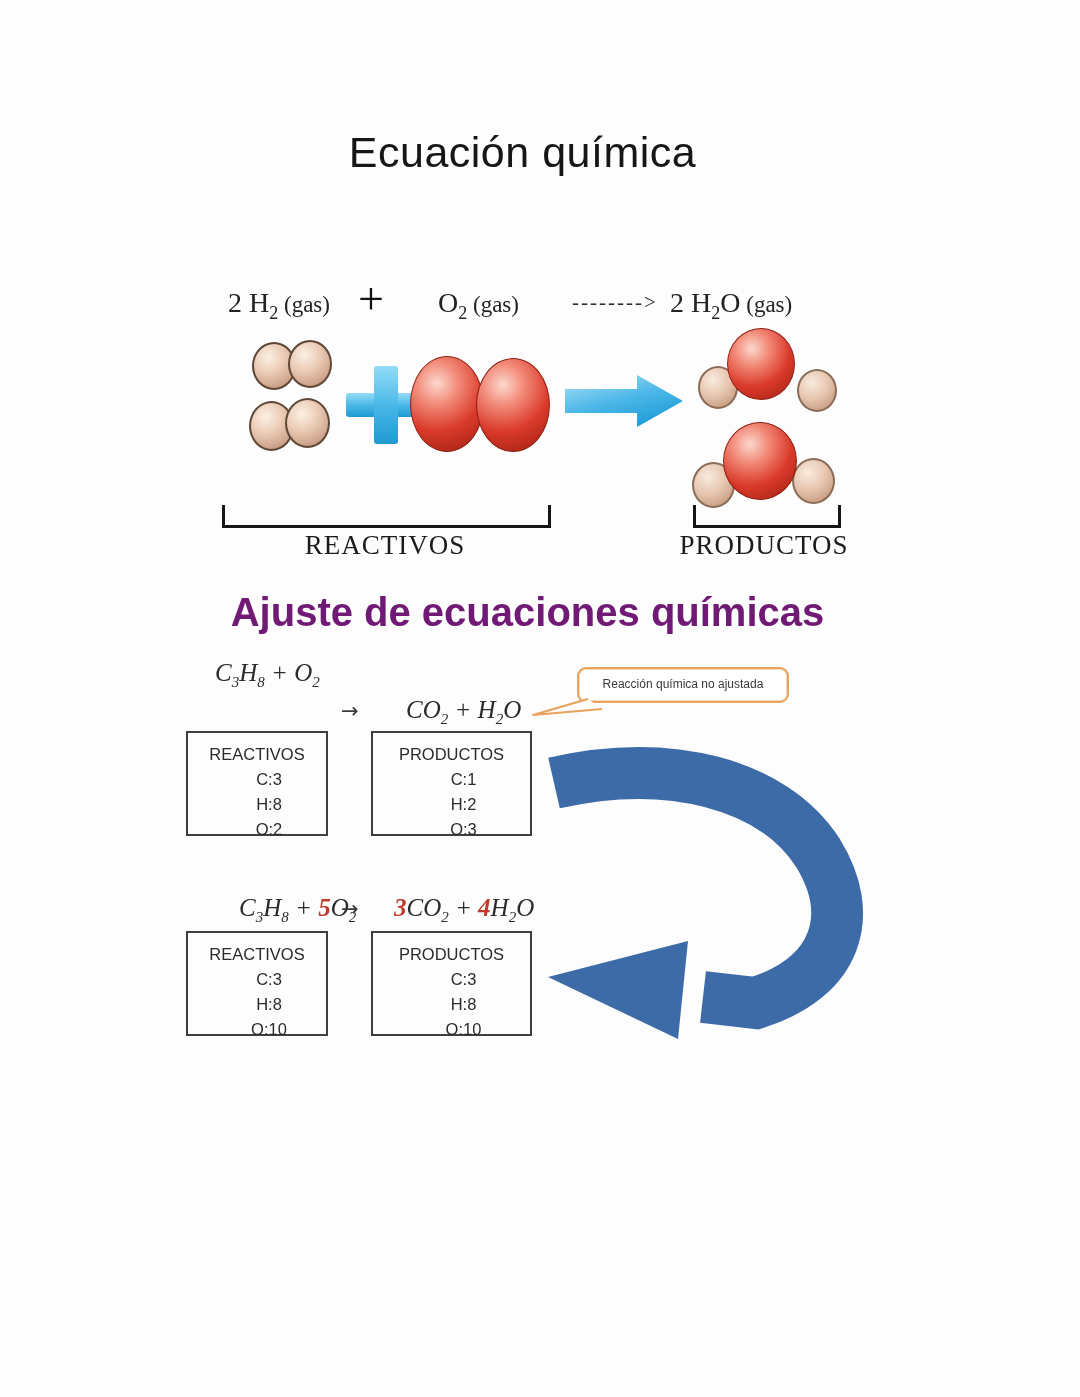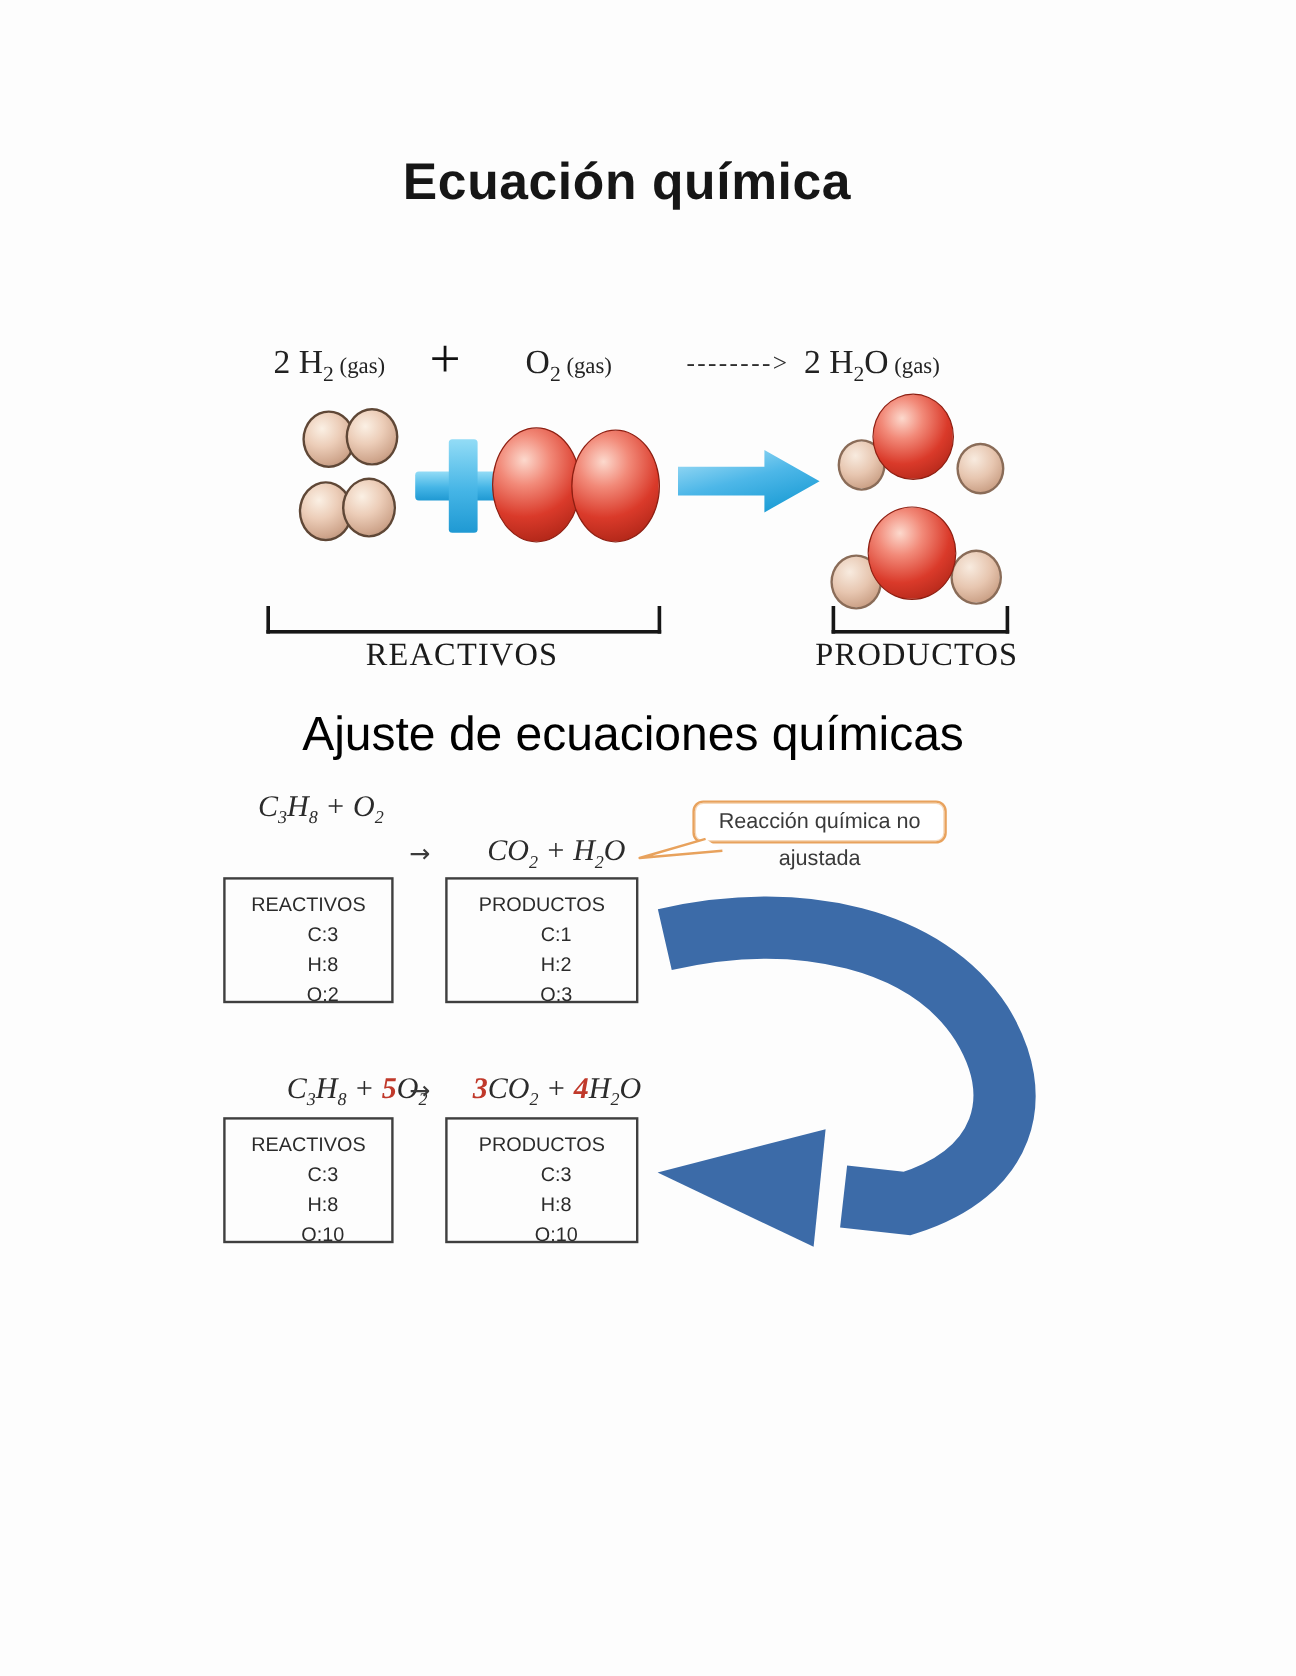--- a/index.html
+++ b/index.html
@@ -14,30 +14,30 @@
   }
   .abs{position:absolute;}
 
   
   .main-title{
     position:absolute;left:0;width:1045px;text-align:center;
     font-size:43px;font-weight:400;color:#161616;letter-spacing:0.5px;
   }
   .section-title{
     position:absolute;left:0;width:1055px;text-align:center;
-    font-size:40px;font-weight:400;color:#000000;
+    font-size:40px;font-weight:700;color:#701a75;
   }
 
   
   .eq-serif{
     position:absolute;
     font-family:"Liberation Serif", serif;
     font-size:28px;color:#222;white-space:nowrap;
   }
-  .eq-serif .small{font-size:19px;}
+  .eq-serif .small{font-size:23px;}
   .eq-serif sub{font-size:18px;}
   .plus-black{
     position:absolute;font-family:"Liberation Serif", serif;
     font-size:46px;font-weight:400;color:#111;
   }
   .dash-arrow{
     position:absolute;font-family:"Liberation Serif", serif;
     font-size:21px;color:#2e2e2e;letter-spacing:2px;white-space:nowrap;
   }
 
@@ -98,21 +98,21 @@
   }
   .tbl-header{line-height:24px;margin-bottom:1px;}
   .tbl-row{line-height:25px;padding-left:24px;}
 
   .callout{
     position:absolute;
     border:2px solid #e8a25d;
     border-radius:9px;
     background:#fff;
     text-align:center;
-    font-size:18px;color:#3a3a3a;
+    font-size:12px;color:#3a3a3a;
     line-height:31px;
     box-shadow:0 0 0 1px #f6d9bb inset;
     z-index:4;
   }
   .callout-tail{position:absolute;z-index:5;}
 
   .note-box{
     position:absolute;
     border:2px solid #2f2f2f;
     background:#fdfdfd;
@@ -124,21 +124,21 @@
   }
   .note-box .red{color:#c0392b;font-weight:bold;}
 
   .curve-arrow-svg{position:absolute;z-index:1;}
 </style>
 </head>
 <body>
 
 <div class="page">
 
-  <div class="main-title" style="top:128px;font-weight:bold;">Ecuación química</div>
+  <div class="main-title" style="top:128px;">Ecuación química</div>
 
   <span class="eq-serif" style="left:228px;top:287px;"><span>2 H</span><sub>2</sub><span class="small"> (gas)</span></span>
   <span class="plus-black" style="left:358px;top:272px;">+</span>
   <span class="eq-serif" style="left:438px;top:287px;"><span>O</span><sub>2</sub><span class="small"> (gas)</span></span>
   <span class="dash-arrow" style="left:572px;top:290px;">--------&gt;</span>
   <span class="eq-serif" style="left:670px;top:287px;"><span>2 H</span><sub>2</sub><span>O</span><span class="small"> (gas)</span></span>
 
   <div class="abs" style="left:252px;top:340px;width:82px;height:52px;">
     <div class="sphere tan" style="left:0;top:2px;width:44px;height:48px;"></div>
     <div class="sphere tan" style="left:36px;top:0;width:44px;height:48px;"></div>

